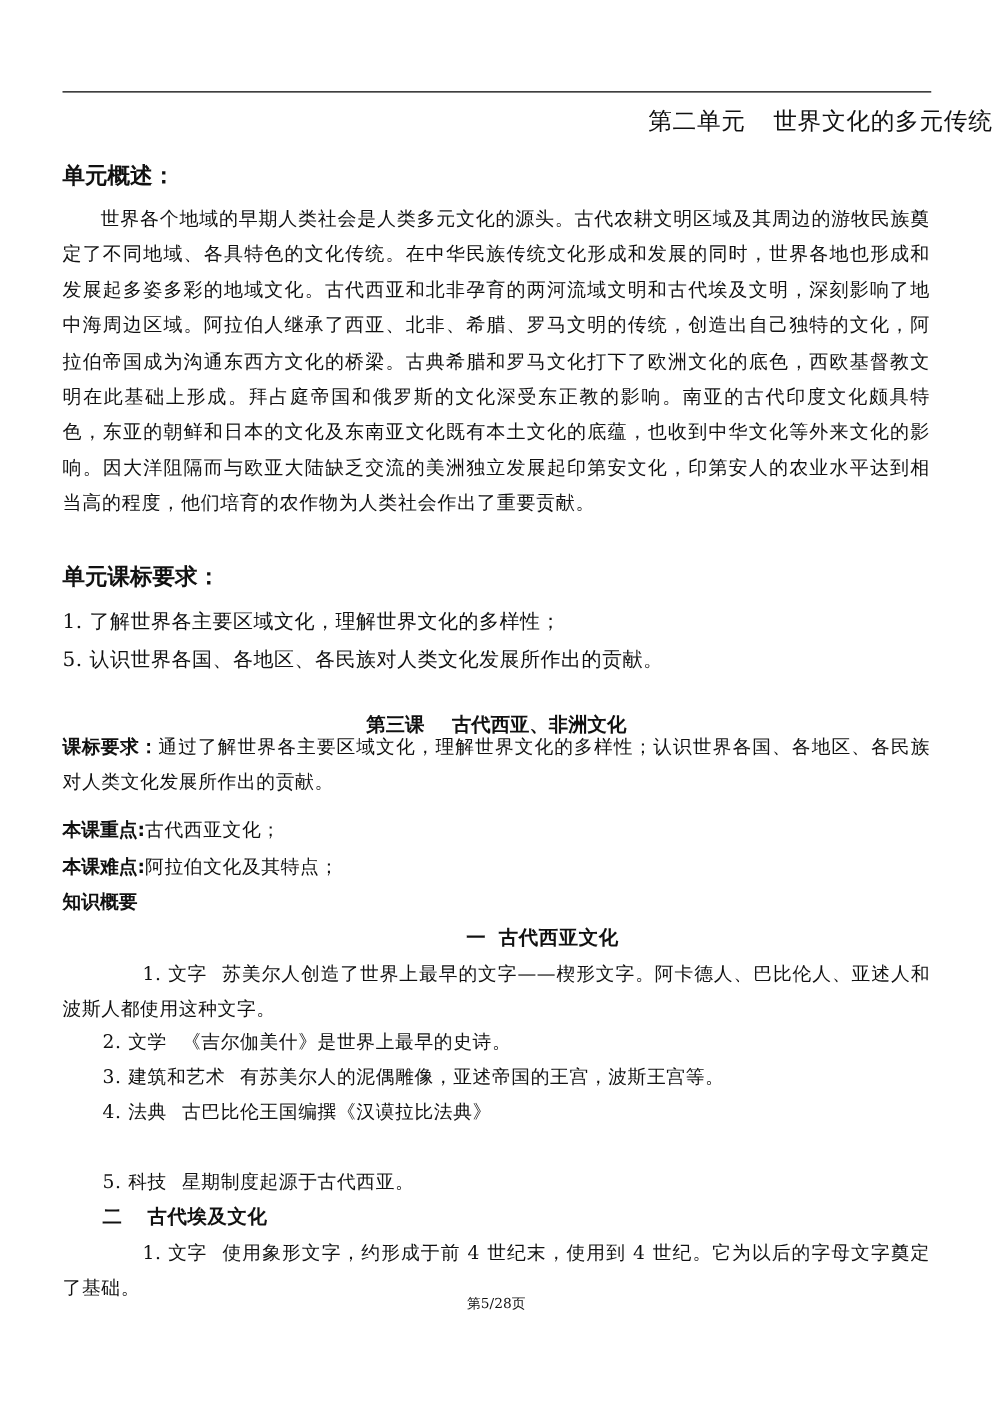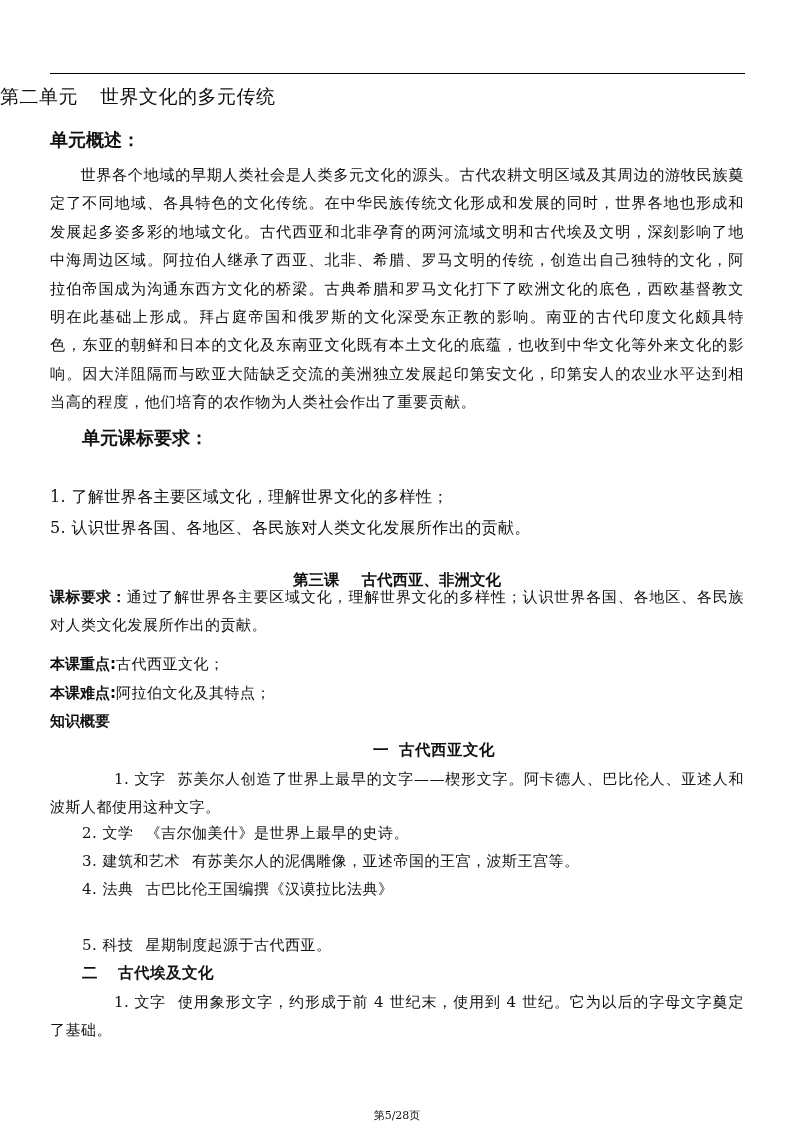--- a/index.html
+++ b/index.html
@@ -1,53 +1,53 @@
 <!DOCTYPE html>
 <html><head>
   <meta charset="utf-8">
   <style>
     html, body { margin: 0; padding: 0; background: #ffffff; }
     body { width: 794px; height: 1123px; position: relative; overflow: hidden; color: #111; }
     .page { position: absolute; left: 0; top: 0; width: 794px; height: 1123px; }
     .header-rule { position: absolute; left: 50px; top: 73px; width: 695px; height: 0; border-top: 1.5px solid #000; }
-    .unit-title { position: absolute; left: 0; top: 84px; width: 794px; text-align: left;
+    .unit-title { position: absolute; left: 0; top: 84px; width: 794px; text-align: right;
       font-family: "DejaVu Sans", sans-serif; font-size: 19px; letter-spacing: 0.5px; }
     .unit-title .gap { display: inline-block; width: 22px; }
     .sec-heading { position: absolute; left: 50px; font-family: "DejaVu Sans", sans-serif; font-weight: bold; font-size: 18px; }
     .body-text { position: absolute; left: 50px; width: 694px; font-family: "DejaVu Serif", serif; font-size: 15.2px;
       line-height: 28.4px; text-align: justify; letter-spacing: 0.6px; }
     .overview { top: 161px; text-indent: 2em; }
     .req-list { position: absolute; left: 50px; top: 481px; font-family: "DejaVu Serif", serif; font-size: 16px; line-height: 31px; letter-spacing: 0.4px; }
     .lesson-title { position: absolute; left: 0; top: 570px; width: 794px; text-align: center;
       font-family: "DejaVu Sans", sans-serif; font-weight: bold; font-size: 15.5px; }
     .lesson-title .gap { display: inline-block; width: 22px; }
     .line { position: absolute; left: 50px; width: 694px; font-family: "DejaVu Serif", serif; font-size: 15px; letter-spacing: 0.5px; white-space: nowrap; }
     .lbl { font-family: "DejaVu Sans", sans-serif; font-weight: bold; letter-spacing: 0; }
     .wrap { white-space: normal; line-height: 28.4px; text-align: justify; }
     .ind { padding-left: 32px; }
     .ind-first { text-indent: 32px; }
     .sub-h { font-family: "DejaVu Sans", sans-serif; font-weight: bold; font-size: 15.5px; }
     .sub-h .num { display: inline-block; width: 36px; }
     .item-lbl { display: inline-block; margin-right: 12px; }
-    .footer { position: absolute; left: 0; top: 1108px; width: 794px; text-align: center; font-family: "DejaVu Serif", serif; font-size: 11px; }
+    .footer { position: absolute; left: 0; top: 1035px; width: 794px; text-align: center; font-family: "DejaVu Serif", serif; font-size: 11px; }
   </style>
 </head>
 <body>
 
 <div class="page">
   <div class="header-rule"></div>
 
   <div class="unit-title">
     <span>第二单元</span><span class="gap"></span><span>世界文化的多元传统</span>
   </div>
 
   <div class="sec-heading" style="top:128px;">单元概述：</div>
   <div class="body-text overview">世界各个地域的早期人类社会是人类多元文化的源头。古代农耕文明区域及其周边的游牧民族奠定了不同地域、各具特色的文化传统。在中华民族传统文化形成和发展的同时，世界各地也形成和发展起多姿多彩的地域文化。古代西亚和北非孕育的两河流域文明和古代埃及文明，深刻影响了地中海周边区域。阿拉伯人继承了西亚、北非、希腊、罗马文明的传统，创造出自己独特的文化，阿拉伯帝国成为沟通东西方文化的桥梁。古典希腊和罗马文化打下了欧洲文化的底色，西欧基督教文明在此基础上形成。拜占庭帝国和俄罗斯的文化深受东正教的影响。南亚的古代印度文化颇具特色，东亚的朝鲜和日本的文化及东南亚文化既有本土文化的底蕴，也收到中华文化等外来文化的影响。因大洋阻隔而与欧亚大陆缺乏交流的美洲独立发展起印第安文化，印第安人的农业水平达到相当高的程度，他们培育的农作物为人类社会作出了重要贡献。</div>
 
-  <div class="sec-heading" style="top:426px;margin-left:32px;">单元课标要求：</div>
+  <div class="sec-heading" style="top:449px;">单元课标要求：</div>
   <div class="req-list">
     <div>1. 了解世界各主要区域文化，理解世界文化的多样性；</div>
     <div>5. 认识世界各国、各地区、各民族对人类文化发展所作出的贡献。</div>
   </div>
 
   <div class="lesson-title">
     <span>第三课</span><span class="gap"></span><span>古代西亚、非洲文化</span>
   </div>
 
   <div class="line wrap" style="top:583px;">

